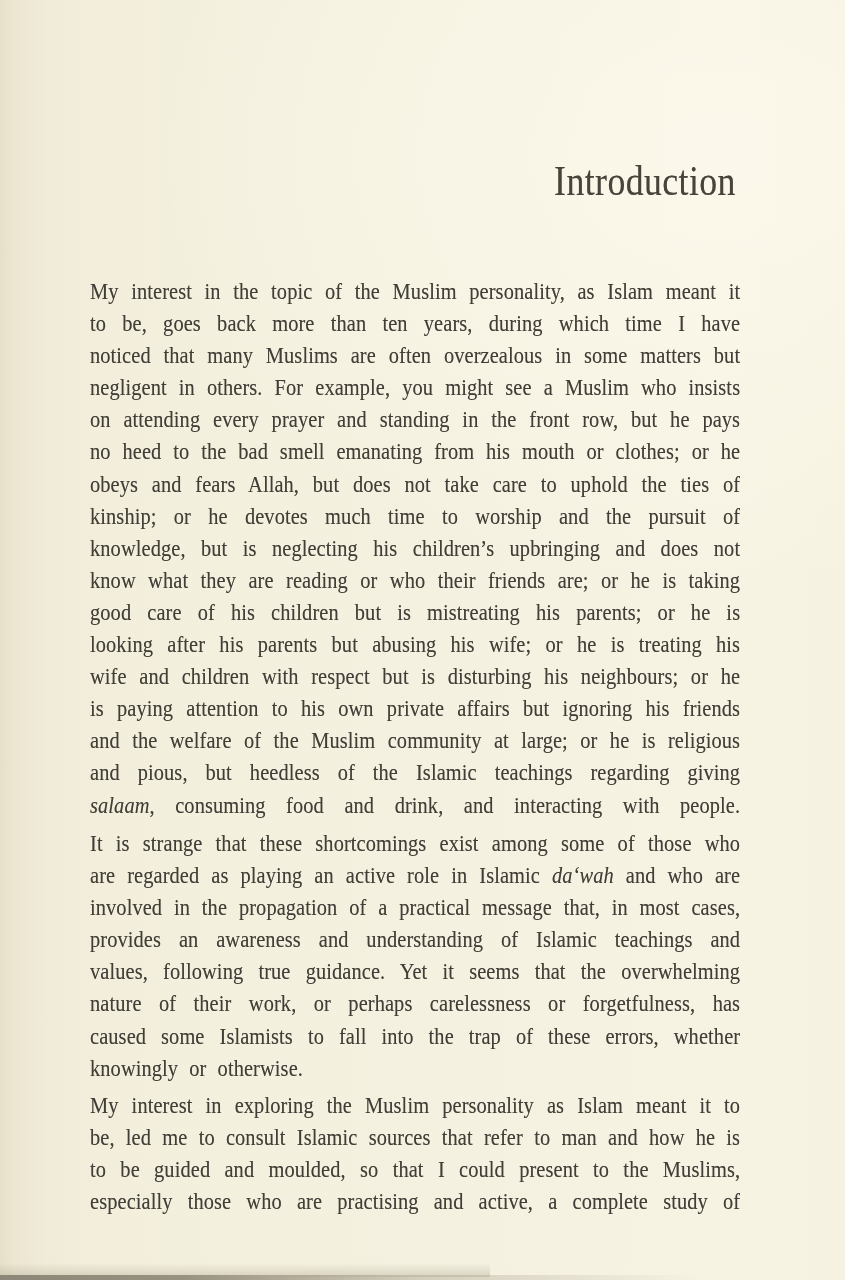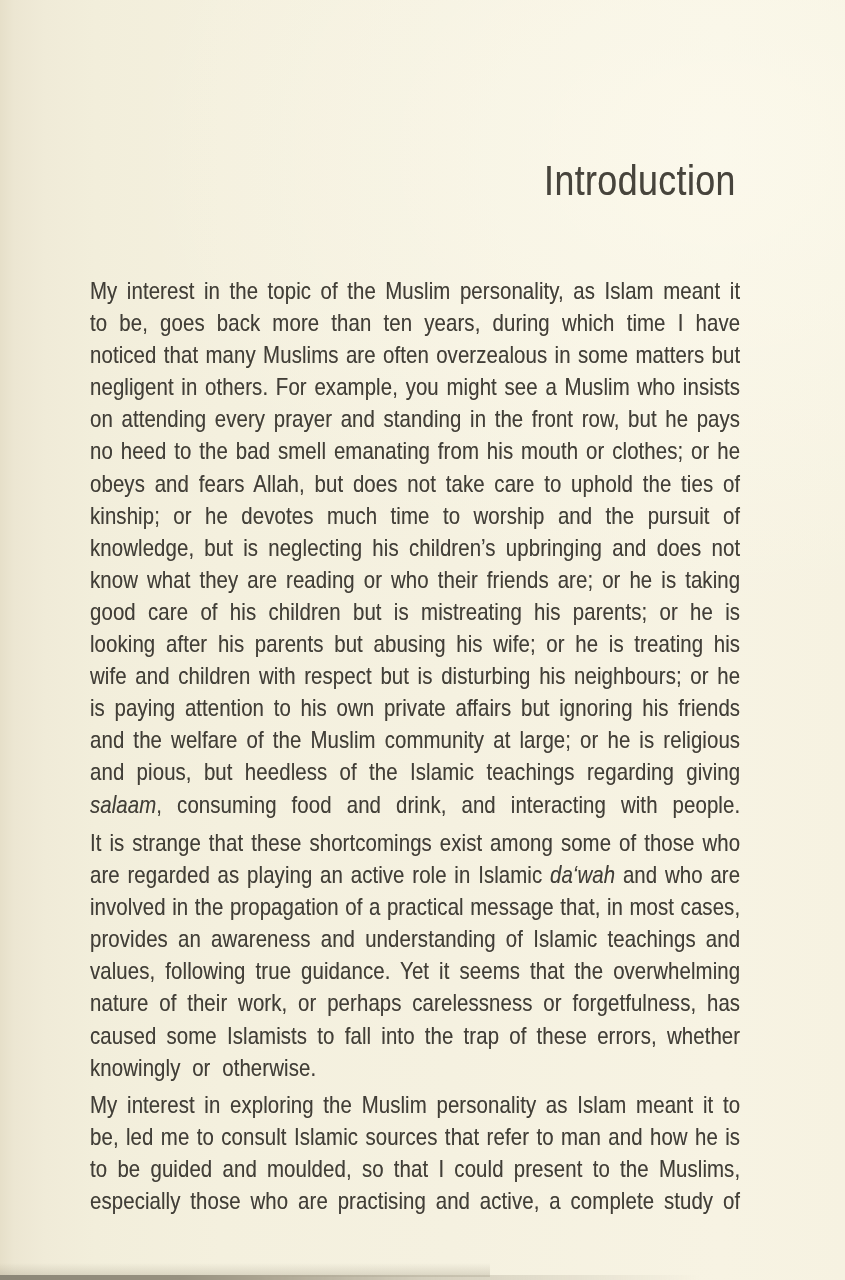--- a/index.html
+++ b/index.html
@@ -16,21 +16,21 @@
     width: 845px;
     height: 1280px;
     overflow: hidden;
     background:
       
       radial-gradient(ellipse 900px 700px at 85% 12%, rgba(255,253,242,0.55), rgba(255,253,242,0) 65%),
       
       linear-gradient(90deg,
         #e6dfc9 0px, #ece6d2 14px, #f0ebd8 45px, #f2eedb 95px,
         #f4f0de 220px, #f5f1e0 450px, #f7f3e3 720px, #f6f2e1 845px);
-    font-family: Liberation Sans, sans-serif;
+    font-family: Liberation Serif, serif;
     color: var(--ink);
   }
 
   
   .bottom-shade {
     position: absolute;
     left: 0; bottom: 3px;
     width: 58%; height: 14px;
     background: linear-gradient(to top, rgba(141,133,112,0.28), rgba(141,133,112,0));
   }

